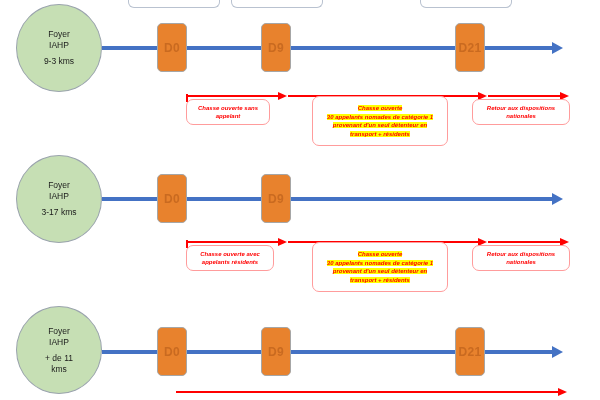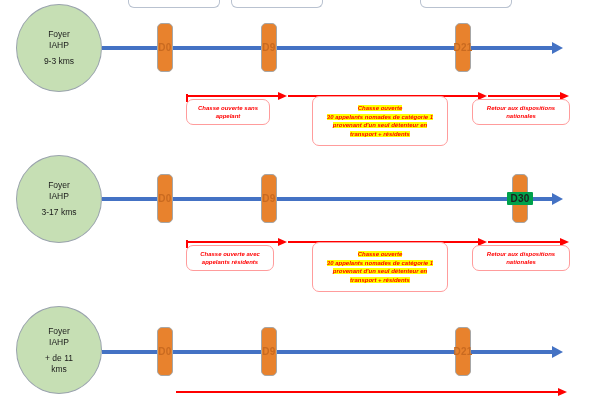--- a/index.html
+++ b/index.html
@@ -37,28 +37,28 @@
   .blue-head{
     position:absolute;width:0;height:0;
     border-top:6px solid transparent;
     border-bottom:6px solid transparent;
     border-left:11px solid #4472C4;
   }
 
   
   .node{
     position:absolute;
-    width:16px;height:49px;
+    width:30px;height:49px;
     background:#E8822D;
     border:1px solid #A6A6A6;
     border-radius:5px;
     box-sizing:border-box;
     display:flex;align-items:center;justify-content:center;
     color:#C96A20;
-    font-size:10px;
+    font-size:12px;
     font-weight:600;
     letter-spacing:.3px;
   }
   .node .lbl{display:inline-block;}
   .node .lbl.hl{
     background:#00A14B;
     color:#1d1d1d;
     padding:1px 3px;
     border-radius:1px;
     font-weight:700;
@@ -188,23 +188,20 @@
 
   <div class="blue-line" style="left:102px;top:197px;width:452px;"></div>
   <div class="blue-head" style="left:552px;top:193px;"></div>
 
   <div class="node" style="left:157px;top:174px;">
     <span class="lbl">D0</span>
   </div>
   <div class="node" style="left:261px;top:174px;">
     <span class="lbl">D9</span>
   </div>
-  <div class="node" style="left:512px;top:174px;">
-    <span class="lbl hl">D30</span>
-  </div>
 
   <div class="red-tick" style="left:186px;top:240px;height:8px;"></div>
   <div class="red-line" style="left:186px;top:241px;width:94px;"></div>
   <div class="red-head" style="left:278px;top:237.5px;"></div>
 
   <div class="red-line" style="left:288px;top:241px;width:192px;"></div>
   <div class="red-head" style="left:478px;top:237.5px;"></div>
 
   <div class="red-line" style="left:488px;top:241px;width:74px;"></div>
   <div class="red-head" style="left:560px;top:237.5px;"></div>

